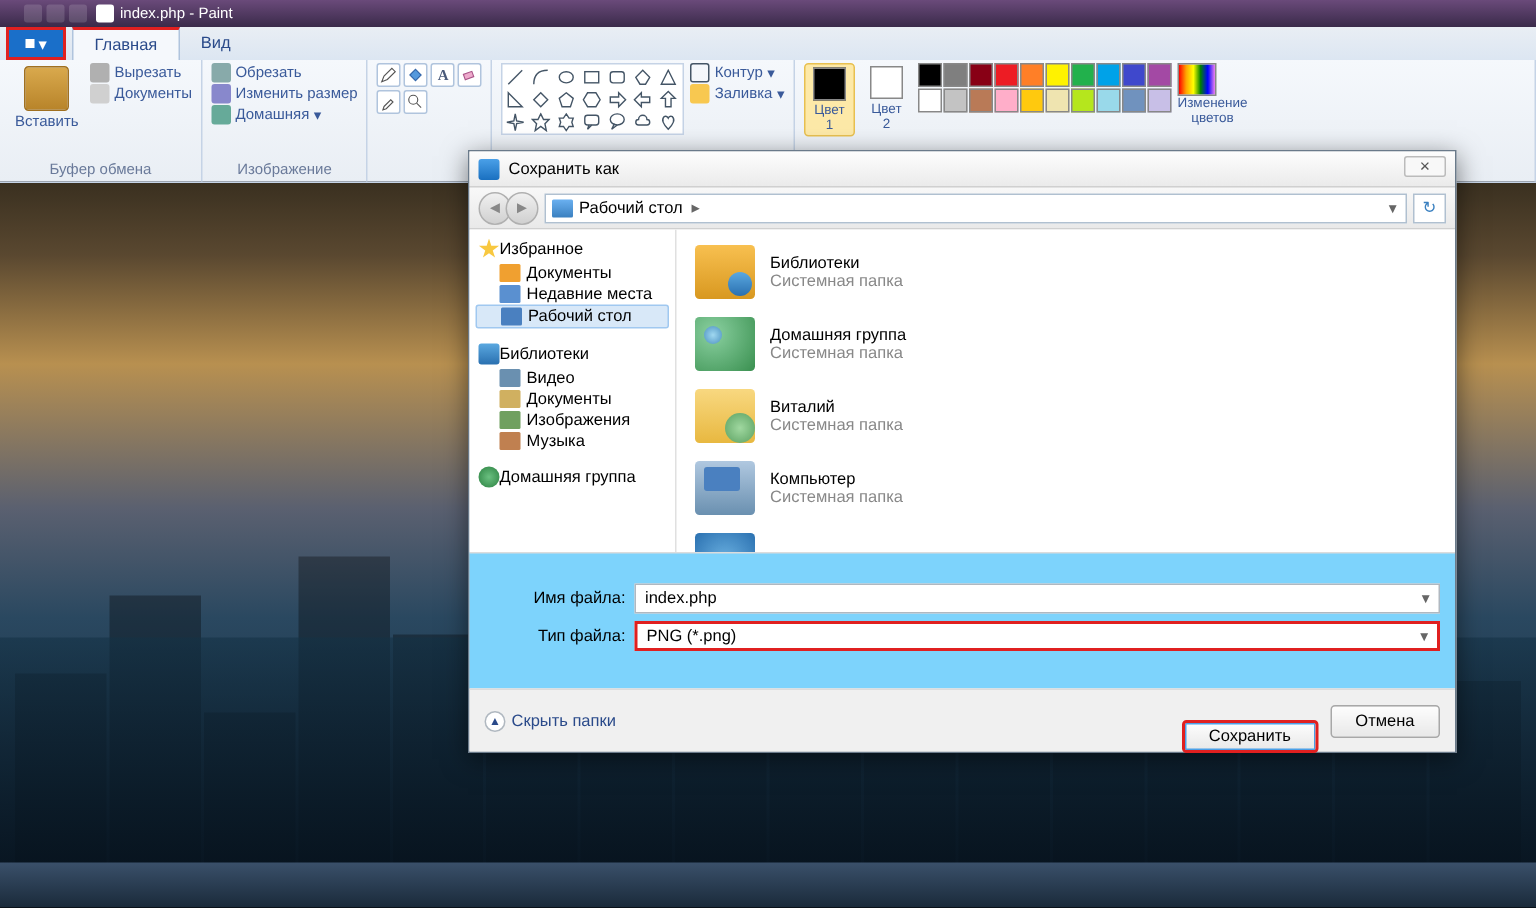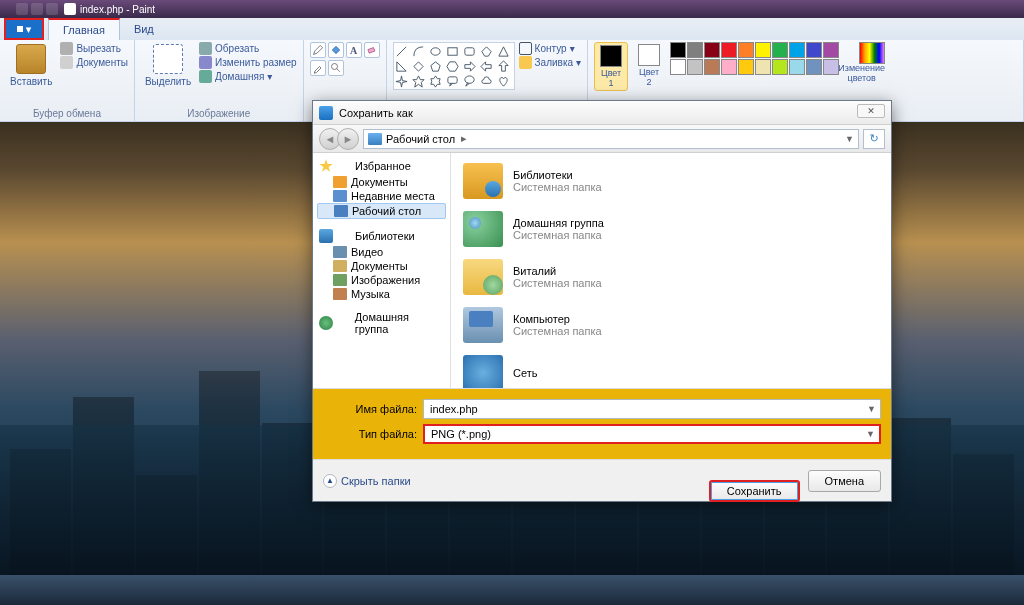--- a/index.html
+++ b/index.html
@@ -44,32 +44,32 @@
   .thickbtn .lines { width: 26px; height: 26px; display: flex; flex-direction: column; gap: 3px; justify-content: center; }
   .thickbtn .lines div { height: 1px; background: #2a3a5a; }
   .thickbtn .lines div:nth-child(2){ height: 2px;} .thickbtn .lines div:nth-child(3){ height: 3px;} .thickbtn .lines div:nth-child(4){ height: 4px;}
 
   .colbtn { width: 34px; display: flex; flex-direction: column; align-items: center; font-size: 9px; gap: 1px; padding: 2px; }
   .colbtn.sel { background: #fde9a8; border: 1px solid #e8c050; border-radius: 3px; }
   .colbtn .sw { width: 22px; height: 22px; border: 1px solid #888; }
 
   .palette { display: grid; grid-template-columns: repeat(10,16px); gap: 1px; }
   .palette .c { width: 16px; height: 16px; border: 1px solid #888; }
-  .editcol { width: 42px; display: flex; flex-direction: column; align-items: flex-end; font-size: 9px; text-align: center; line-height: 1.1; }
+  .editcol { width: 42px; display: flex; flex-direction: column; align-items: flex-start; font-size: 9px; text-align: center; line-height: 1.1; }
   .editcol .rainbow { width: 26px; height: 22px; background: linear-gradient(90deg,red,orange,yellow,green,blue,violet); border: 1px solid #888; }
 
   
   .desktop { position: absolute; top: 122px; left: 0; right: 0; bottom: 0; background: linear-gradient(180deg,#3a3020 0%, #5a4830 10%, #b89050 25%, #5a6070 45%, #2a4860 60%, #102030 100%); }
   .skyline { position: absolute; left: 0; right: 0; bottom: 0; height: 260px; display: flex; align-items: flex-end; gap: 2px; padding: 0 10px; opacity: 0.45; }
   .skyline div { background: rgba(0,0,0,0.7); flex: 1; }
   .water { position: absolute; left: 0; right: 0; bottom: 0; height: 180px; background: linear-gradient(180deg, rgba(20,50,70,0.6), rgba(5,15,25,0.9)); }
   .taskbar { position: absolute; left: 0; right: 0; bottom: 0; height: 30px; background: linear-gradient(#3a506a,#1a2a3a); }
 
   
-  .dialog { position: absolute; left: 312px; top: 100px; width: 580px; height: 402px; background: #f0f0f0; border: 1px solid #6a7a8a; box-shadow: 0 4px 16px rgba(0,0,0,0.5); display: flex; flex-direction: column; font-size: 11px; }
+  .dialog { position: absolute; left: 312px; top: 100px; width: 659px; height: 402px; background: #f0f0f0; border: 1px solid #6a7a8a; box-shadow: 0 4px 16px rgba(0,0,0,0.5); display: flex; flex-direction: column; font-size: 11px; }
   .dlg-title { height: 24px; background: linear-gradient(#fdfdfd,#ebebeb); display: flex; align-items: center; padding: 0 6px; border-bottom: 1px solid #d0d0d0; position: relative; }
   .dlg-title .pico { width: 14px; height: 14px; background: linear-gradient(#4aa0e8,#1a70c0); border-radius: 2px; margin-right: 6px; }
   .dlg-title .x { position: absolute; right: 6px; top: 3px; width: 28px; height: 14px; border: 1px solid #bbb; border-radius: 2px; background: #f8f8f8; font-size: 9px; display: flex; align-items: center; justify-content: center; color: #555; }
 
   .dlg-nav { height: 28px; background: linear-gradient(#f8f8f8,#e9e9e9); display: flex; align-items: center; padding: 0 6px; gap: 4px; border-bottom: 1px solid #d0d0d0; }
   .navbtns { display: flex; }
   .navbtns .nb { width: 22px; height: 22px; border-radius: 50%; background: linear-gradient(#f0f0f0,#d0d0d0); border: 1px solid #b0b0b0; display: flex; align-items: center; justify-content: center; font-size: 11px; color: #888; }
   .addr { flex: 1; height: 20px; background: #fff; border: 1px solid #b0c0d0; display: flex; align-items: center; padding: 0 4px; gap: 4px; }
   .addr .dico { width: 14px; height: 12px; background: linear-gradient(#6ab0f0,#3a80c0); border-radius: 1px; }
   .refresh { width: 22px; height: 20px; border: 1px solid #b0c0d0; background: #fff; display: flex; align-items: center; justify-content: center; color: #3a80c0; }
@@ -77,21 +77,21 @@
   .search .mg { position: absolute; right: 4px; color: #5a8ac0; font-style: normal; }
 
   .dlg-toolbar { height: 26px; background: linear-gradient(#f7f9fb,#e7edf3); border-bottom: 1px solid #d0d8e0; display: flex; align-items: center; padding: 0 8px; gap: 14px; color: #1a3a6a; }
   .dlg-toolbar .spacer { flex: 1; }
   .viewbtn { width: 26px; height: 18px; border: 1px solid #c0cad5; background: #fff; border-radius: 2px; }
   .helpbtn { width: 16px; height: 16px; border-radius: 50%; background: #4a90d8; color: #fff; display: flex; align-items: center; justify-content: center; font-size: 10px; }
 
   .dlg-body { flex: 1; display: flex; background: #fff; overflow: hidden; }
   .navpane { width: 138px; border-right: 1px solid #e0e0e0; padding: 4px 4px; overflow: hidden; }
   .navgroup { margin-bottom: 8px; }
-  .navhdr { display: flex; align-items: center; gap: 22px; padding: 2px 2px; font-size: 11px; }
+  .navhdr { display: flex; align-items: center; gap: 0; padding: 2px 2px; font-size: 11px; }
   .navhdr .star { width: 14px; height: 14px; background: #f8c840; clip-path: polygon(50% 0,61% 35%,98% 35%,68% 57%,79% 91%,50% 70%,21% 91%,32% 57%,2% 35%,39% 35%); }
   .navhdr .lib { width: 14px; height: 14px; background: linear-gradient(#5aa8e0,#2a70b0); border-radius: 2px; }
   .navhdr .hg { width: 14px; height: 14px; border-radius: 50%; background: radial-gradient(circle,#6ac080,#2a8040); }
   .navitem { display: flex; align-items: center; gap: 4px; padding: 1px 2px 1px 16px; font-size: 11px; white-space: nowrap; }
   .navitem.sel { background: #d8e8f8; border: 1px solid #a0c8f0; border-radius: 2px; }
   .navitem .fi { width: 14px; height: 12px; border-radius: 1px; }
   .fi-dl { background: #f0a030; } .fi-rec { background: #5a90d0; } .fi-desk { background: #4a80c0; }
   .fi-vid { background: #6a90b0; } .fi-doc { background: #d0b060; } .fi-img { background: #70a060; } .fi-mus { background: #c08050; }
 
   .content { flex: 1; overflow-y: auto; padding: 4px 8px; position: relative; }
@@ -105,21 +105,21 @@
   .ico-libs { background: linear-gradient(#f8c050,#d89820); position: relative; }
   .ico-libs::after { content:""; position:absolute; right:2px; bottom:2px; width:16px; height:16px; border-radius:50%; background: linear-gradient(#5aa8e0,#2a70b0);}
   .ico-hg { background: radial-gradient(circle at 30% 30%, #8ad0a0, #3a9050); border-radius: 50%; position: relative; }
   .ico-hg::after { content:""; position:absolute; left:6px; top:6px; width:12px; height:12px; border-radius:50%; background: radial-gradient(#a0d8f0,#4a90c0);}
   .ico-user { background: linear-gradient(#f8d880,#e8b840); position: relative; }
   .ico-user::after { content:""; position:absolute; right:0; bottom:0; width:20px; height:20px; border-radius:50%; background: radial-gradient(#a0d8a0,#5aa060);}
   .ico-comp { background: linear-gradient(#b0c8e0,#6a90b0); border-radius: 3px; position: relative; }
   .ico-comp::after{ content:""; position:absolute; left:6px; top:4px; width:24px; height:16px; background:#4a80c0; border-radius:2px;}
   .ico-net { background: radial-gradient(circle,#6ab0e0,#2a70b0); border-radius: 50%; }
 
-  .dlg-fields { background: #eab308; padding: 10px 10px; border-top: 1px solid #dcdcdc; }
+  .dlg-fields { background: #7dd3fc; padding: 20px 10px; border-top: 1px solid #dcdcdc; }
   .frow { display: flex; align-items: center; gap: 6px; margin-bottom: 5px; }
   .frow .lbl { width: 94px; text-align: right; font-size: 11px; }
   .frow .fld { flex: 1; height: 20px; background: #fff; border: 1px solid #b0b8c0; padding: 0 6px; display: flex; align-items: center; font-size: 11px; position: relative; }
   .frow .fld.hl { border: 2px solid #e02020; }
   .frow .fld .dd { position: absolute; right: 4px; color: #666; font-size: 9px; }
 
   .dlg-footer { height: 42px; background: #f0f0f0; border-top: 1px solid #dcdcdc; display: flex; align-items: center; padding: 0 10px; gap: 8px; }
   .dlg-footer .hide { display: flex; align-items: center; gap: 4px; font-size: 11px; color: #2a4a8a; }
   .dlg-footer .hide .ar { width: 14px; height: 14px; border: 1px solid #b0b8c0; border-radius: 50%; background: #fff; display: flex; align-items: center; justify-content: center; font-size: 8px; }
   .dlg-footer .spacer { flex: 1; }
@@ -163,24 +163,20 @@
             <div class="si" style="background:#d0d0d0"></div>
             <span>Документы</span>
           </div>
       </div>
     </div>
     <div class="group-label">Буфер обмена</div>
   </div>
 
   <div class="group">
     <div class="group-body">
-      <div class="bigbtn">
-        <div class="ico ico-select"></div>
-        <span>Выделить</span>
-      </div>
       <div class="smallcol">
         <div class="row">
             <div class="si" style="background:#8aa"></div>
             <span>Обрезать</span>
           </div>
         <div class="row">
             <div class="si" style="background:#88c"></div>
             <span>Изменить размер</span>
           </div>
         <div class="row"><div class="si" style="background:#6a9"></div><span>Домашняя</span> ▾</div>

